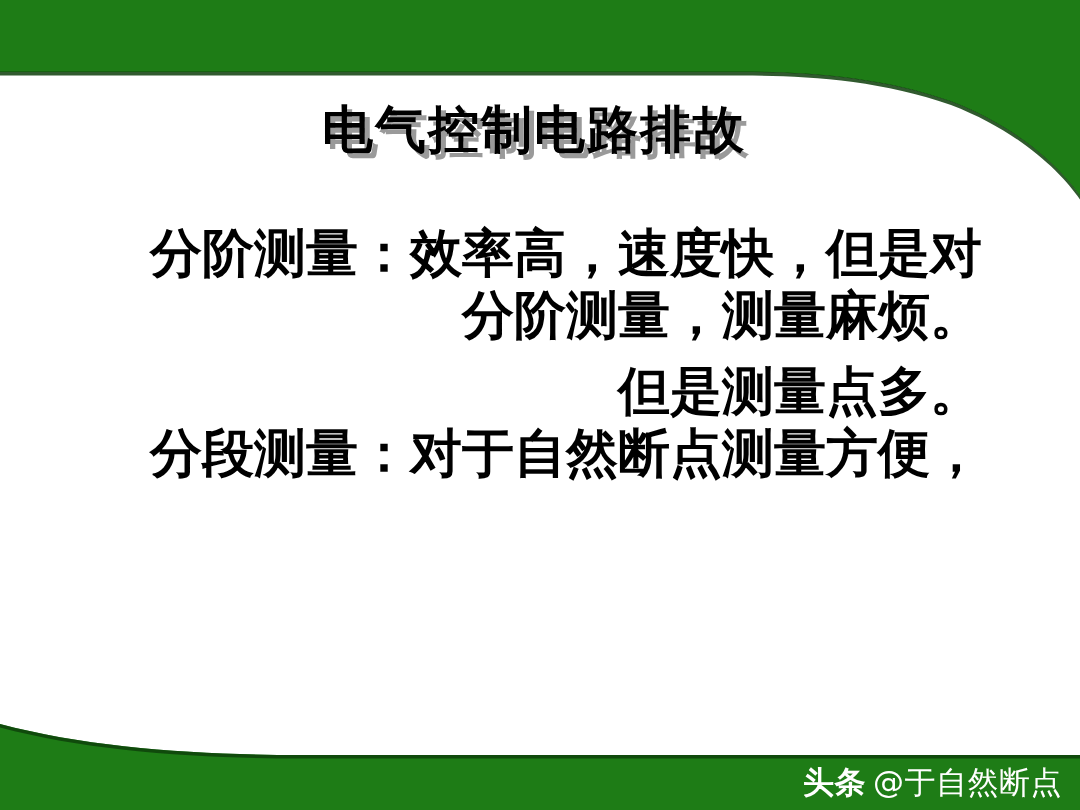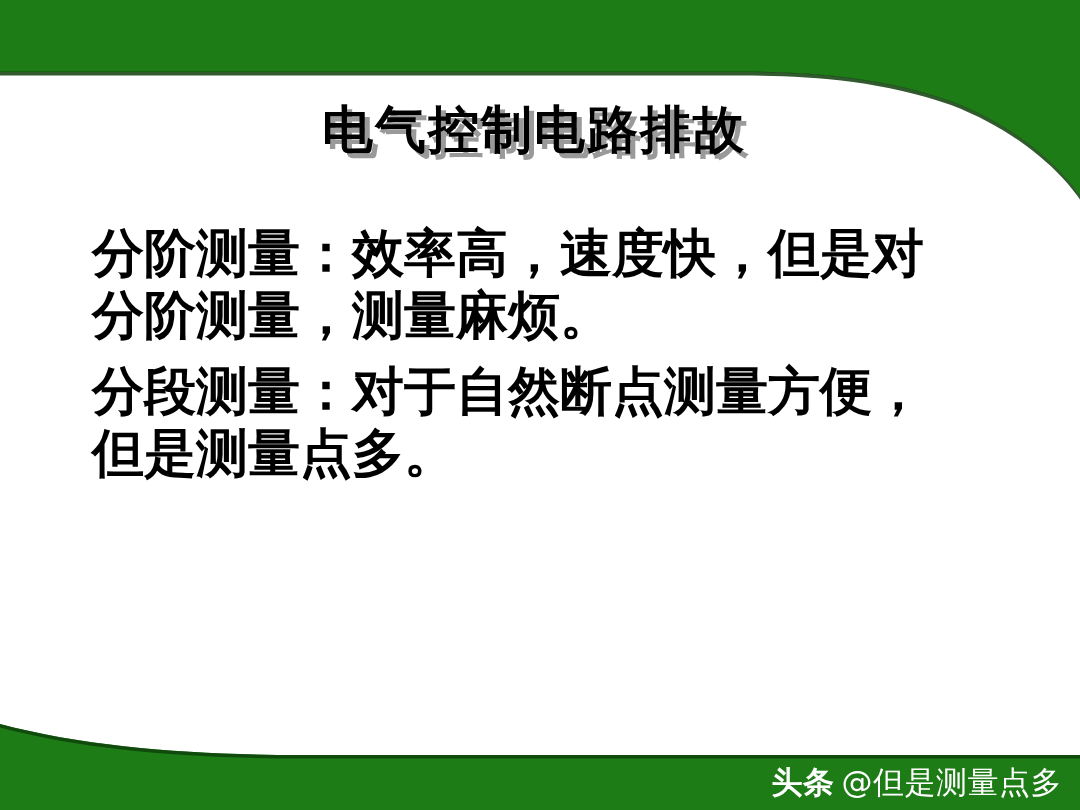--- a/index.html
+++ b/index.html
@@ -54,20 +54,21 @@
     width: 890px;
   }
   .body-line {
     font-family: "DejaVu Serif", "Liberation Serif", serif;
     font-size: 52px;
     font-weight: 700;
     color: #000000;
     line-height: 62px;
     white-space: nowrap;
     letter-spacing: 0px;
+    text-align: right;
   }
   .para-gap {
     height: 14px;
   }
 
   
   #footer-watermark {
     position: absolute;
     right: 18px;
     top: 762px;
@@ -123,24 +124,24 @@
   <div id="body-block">
 
     <div>
       <div class="body-line">分阶测量：效率高，速度快，但是对</div>
       <div class="body-line">分阶测量，测量麻烦。</div>
     </div>
 
     <div class="para-gap"></div>
 
     <div>
+      <div class="body-line">但是测量点多。</div>
       <div class="body-line">分段测量：对于自然断点测量方便，</div>
-      <div class="body-line">但是测量点多。</div>
     </div>
 
   </div>
 
   <div id="footer-watermark">
     <span id="wm-brand">头条</span>
-    <span id="wm-handle">@但是测量点多</span>
+    <span id="wm-handle">@于自然断点</span>
   </div>
 
 </div>
 
 </body></html>

